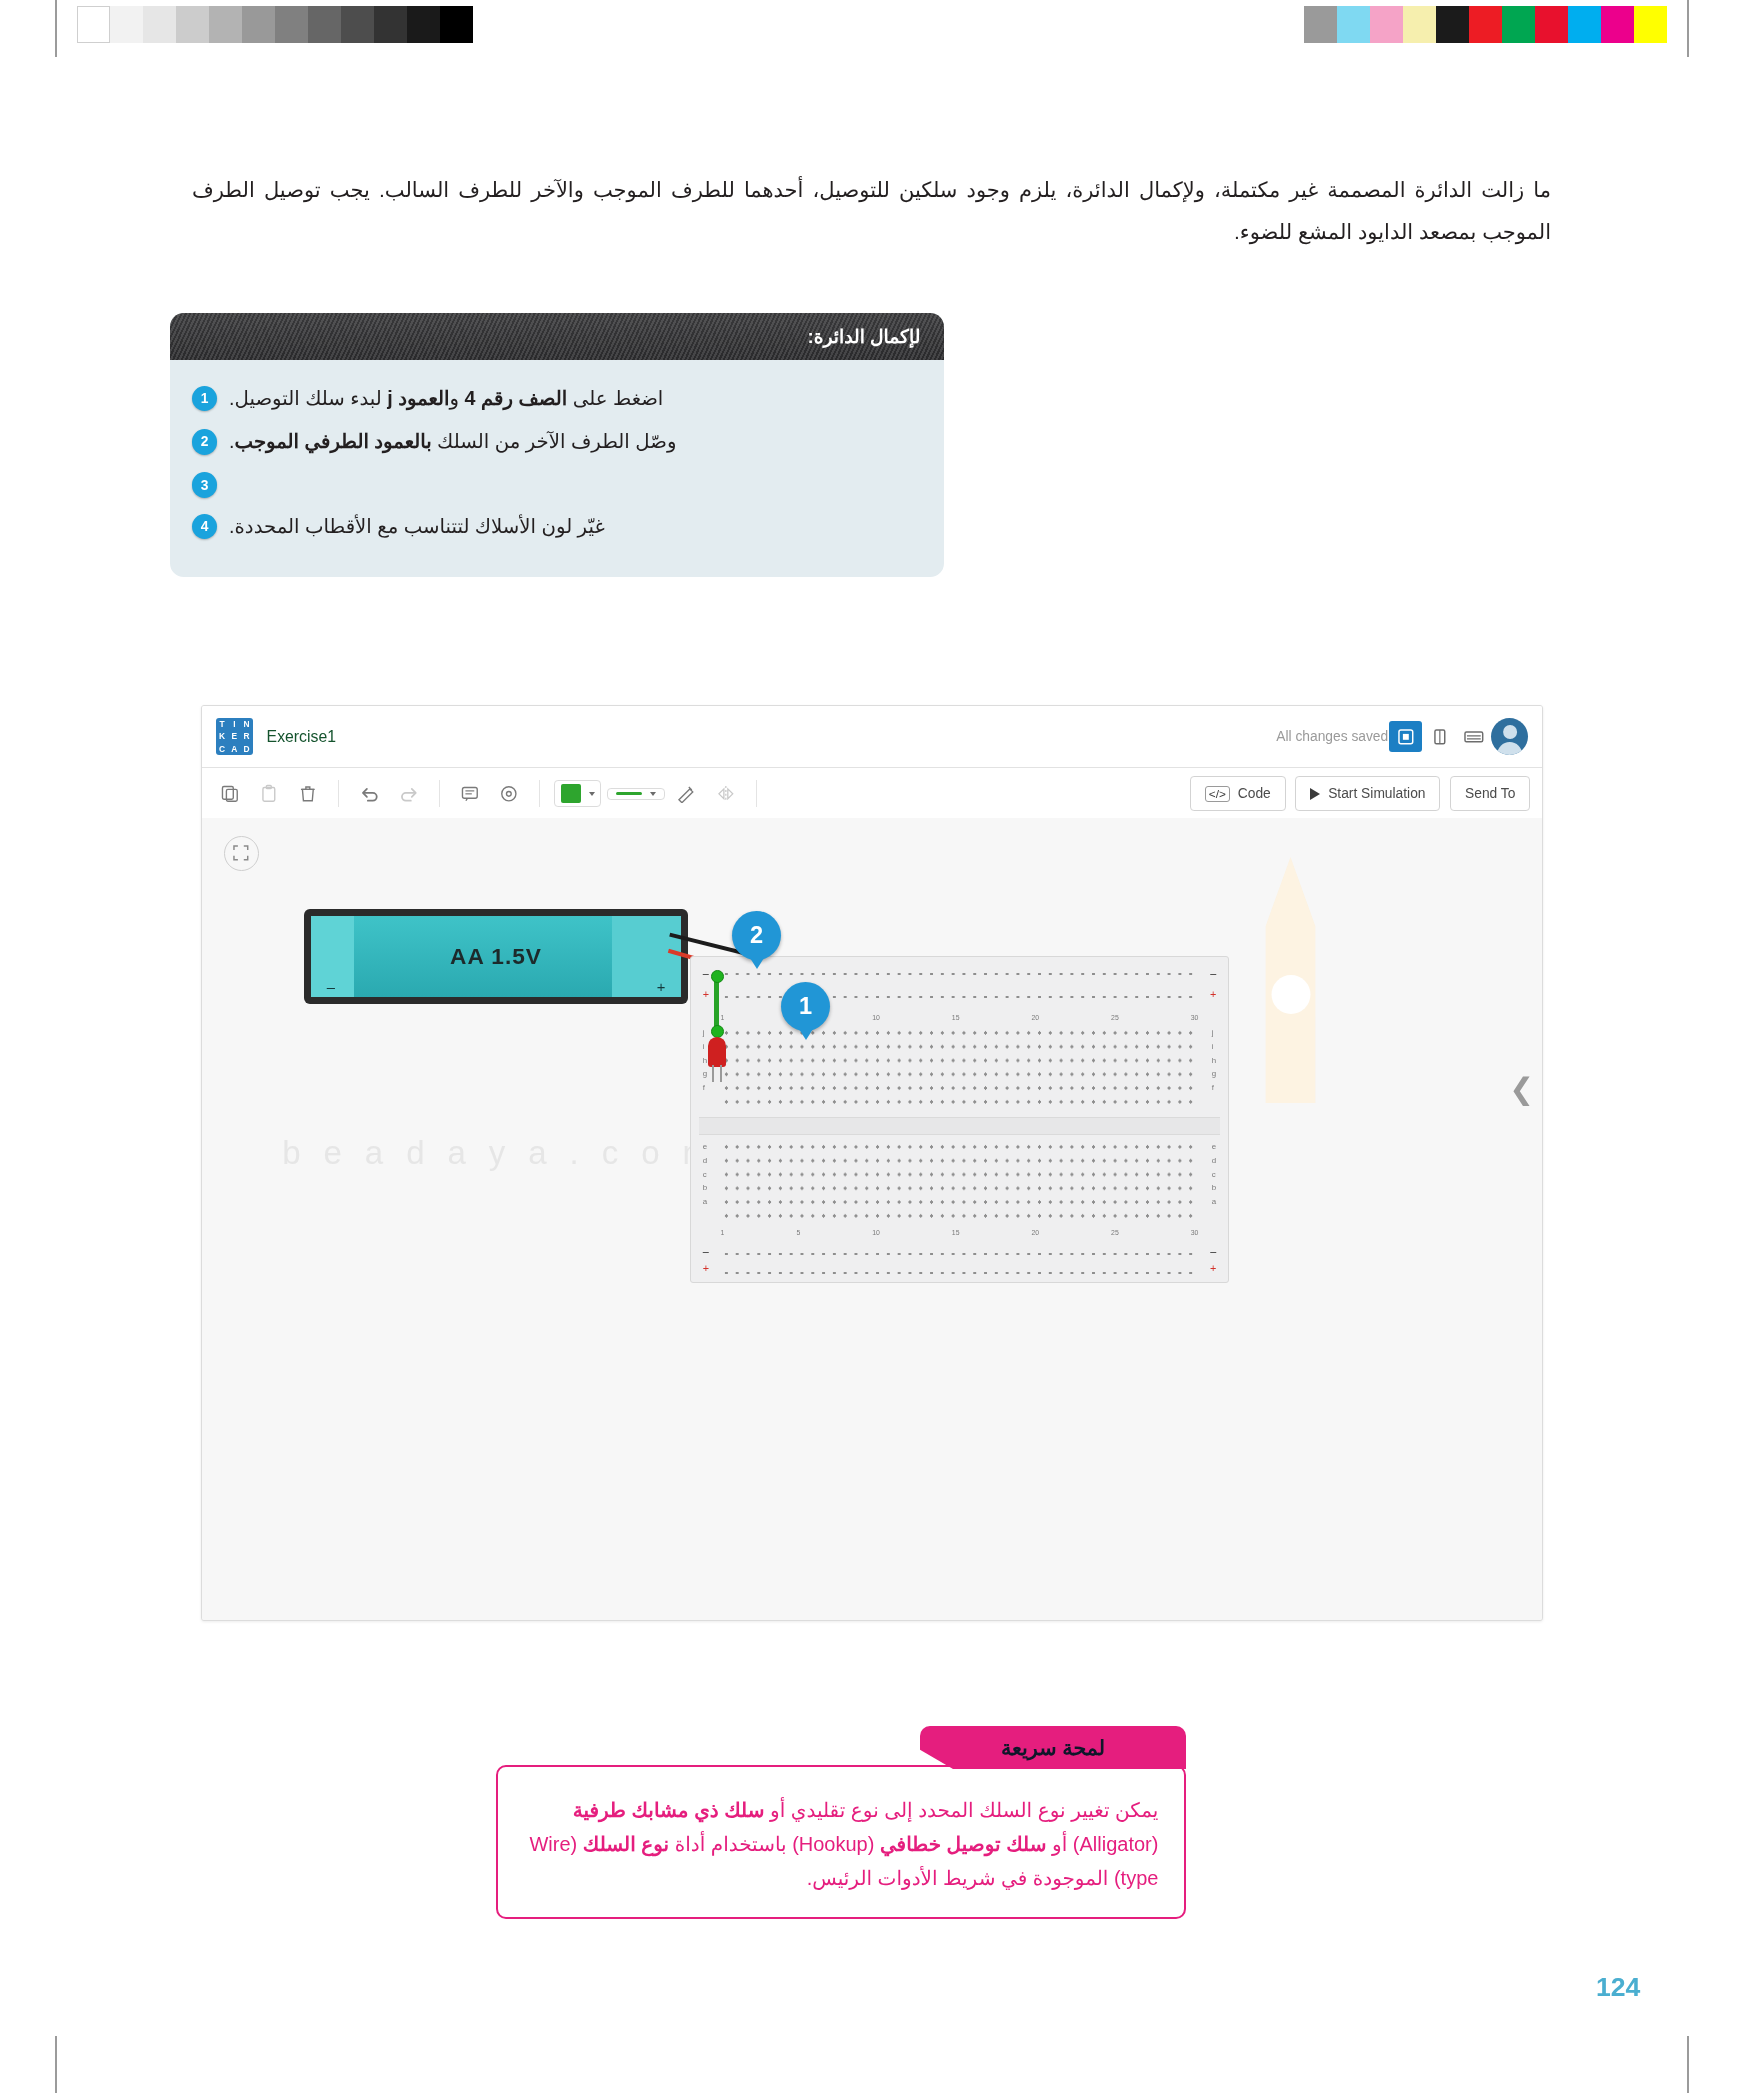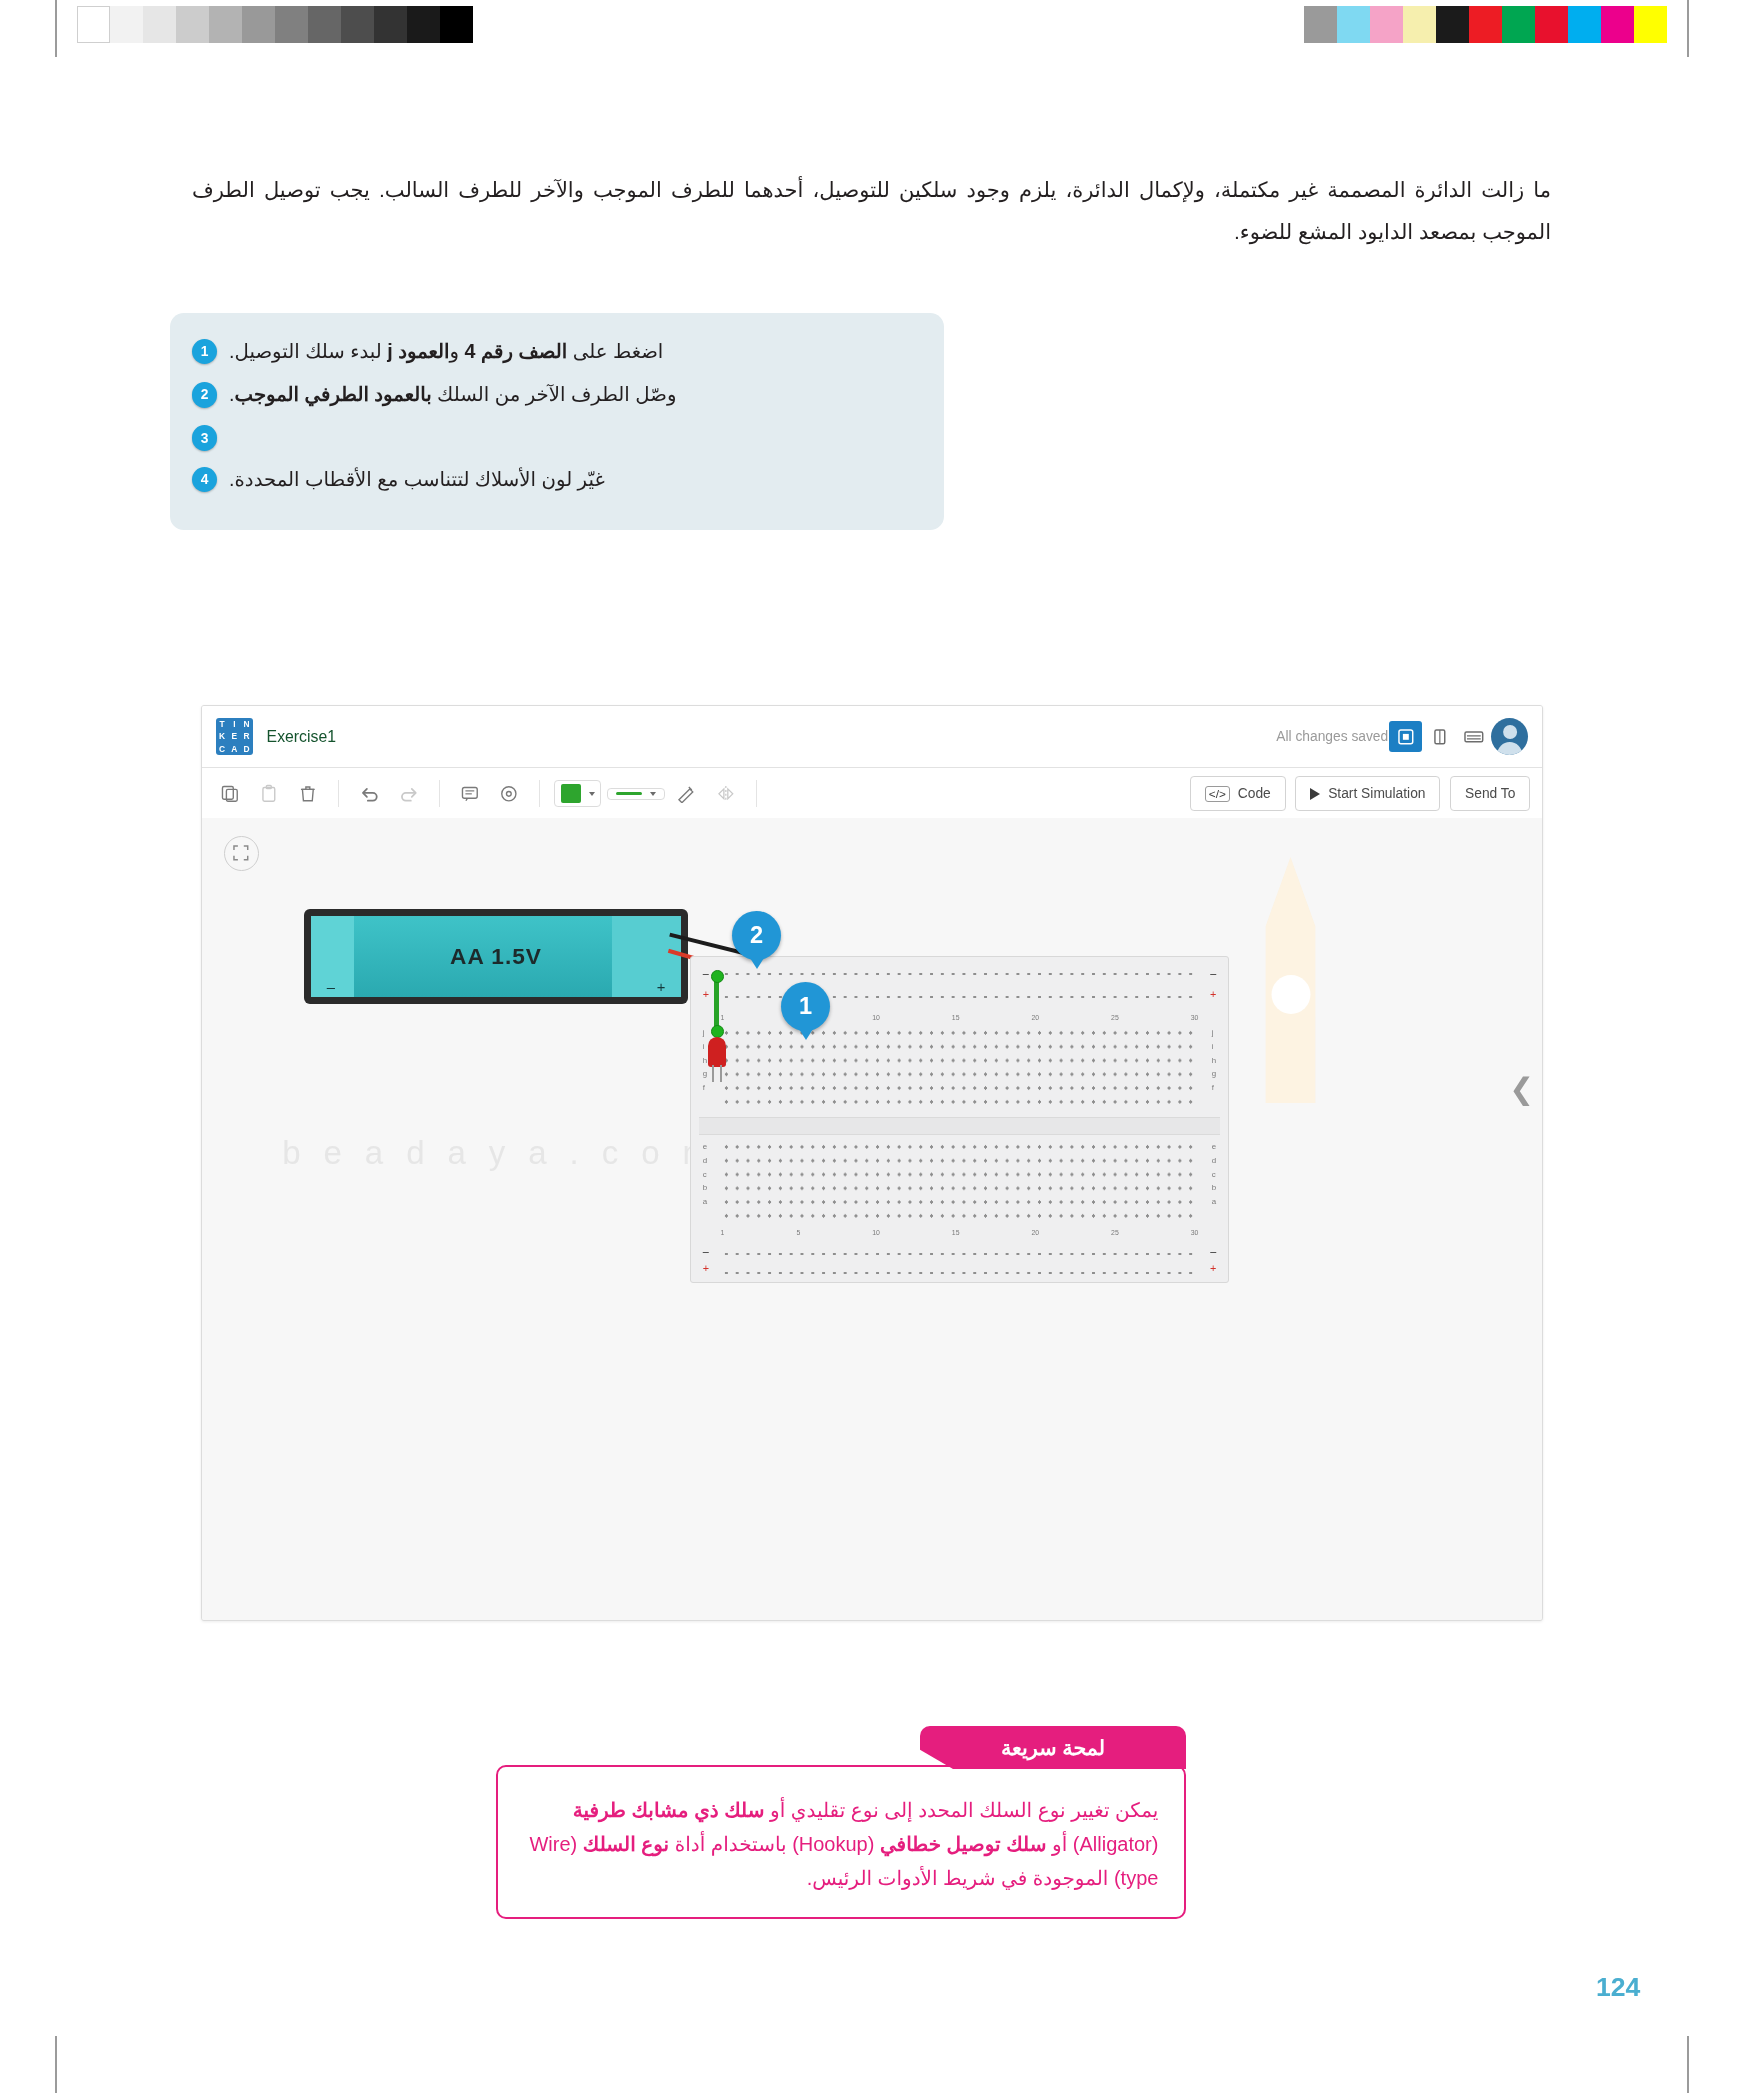--- a/index.html
+++ b/index.html
@@ -225,21 +225,21 @@
   .side-arrow{position:absolute;right:7.9px;top:254px;color:#9a9a9a;font-size:29.6px;}
 
   
   .tip{
     position:absolute;top:1765px;right:558px;width:690px;
     border:2px solid #e51e7e;border-radius:9.9px;background:#fff;
     padding:25.6px 25.6px 21.7px 25.6px;box-sizing:border-box;
   }
   .tip-tab{
     position:absolute;top:-41px;right:-2px;height:43px;min-width:266px;
-    background:#e51e7e;color:#ffffff;border-radius:9.9px 9.9px 0 0;
+    background:#e51e7e;color:#0f172a;border-radius:9.9px 9.9px 0 0;
     display:flex;align-items:center;justify-content:center;
     font-size:20.7px;font-weight:bold;padding:0 27.6px;box-sizing:border-box;
     clip-path:polygon(0 0, 100% 0, 100% 100%, 33px 100%, 0 55%);
   }
   .tip-txt{
     color:#e51e7e;font-size:20px;line-height:1.72;text-align:right;direction:rtl;
   }
   .tip-txt b{font-weight:bold;}
 
   
@@ -281,20 +281,21 @@
 </div>
 
 <div class="crop v" style="left:55px;top:0"></div>
 <div class="crop v" style="right:55px;top:0"></div>
 <div class="crop v" style="left:55px;bottom:0"></div>
 <div class="crop v" style="right:55px;bottom:0"></div>
 
 <div class="intro">ما زالت الدائرة المصممة غير مكتملة، ولإكمال الدائرة، يلزم وجود سلكين للتوصيل، أحدهما للطرف الموجب والآخر للطرف السالب. يجب توصيل الطرف الموجب بمصعد الدايود المشع للضوء.</div>
 
 <div class="steps-card">
+  <div class="steps-head">لإكمال الدائرة:</div>
   <div class="steps-body">
     <div class="step-row">
       <div class="step-txt">اضغط على <b>الصف رقم 4</b> و<b>العمود j</b> لبدء سلك التوصيل.</div>
       <div class="step-num">1</div>
     </div>
     <div class="step-row">
       <div class="step-txt">وصّل الطرف الآخر من السلك <b>بالعمود الطرفي الموجب</b>.</div>
       <div class="step-num">2</div>
     </div>
     <div class="step-row">

